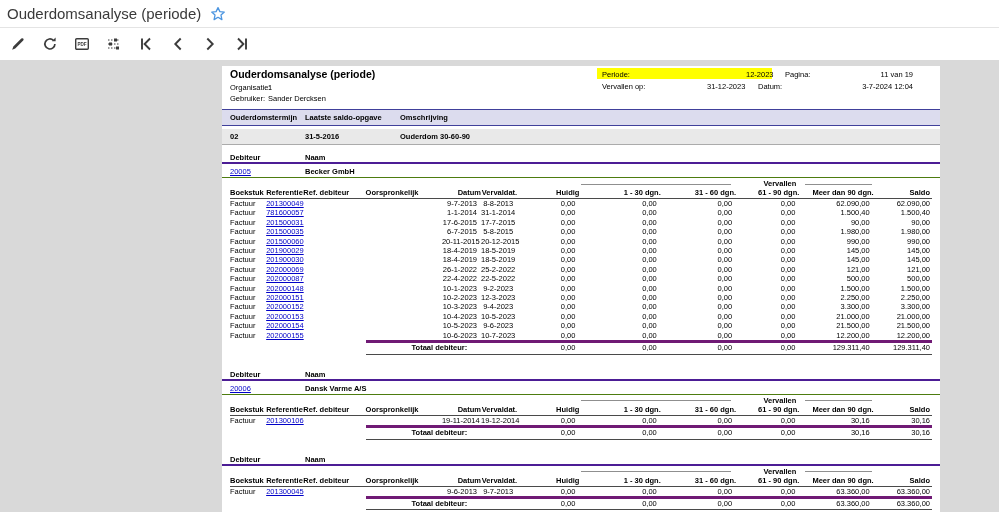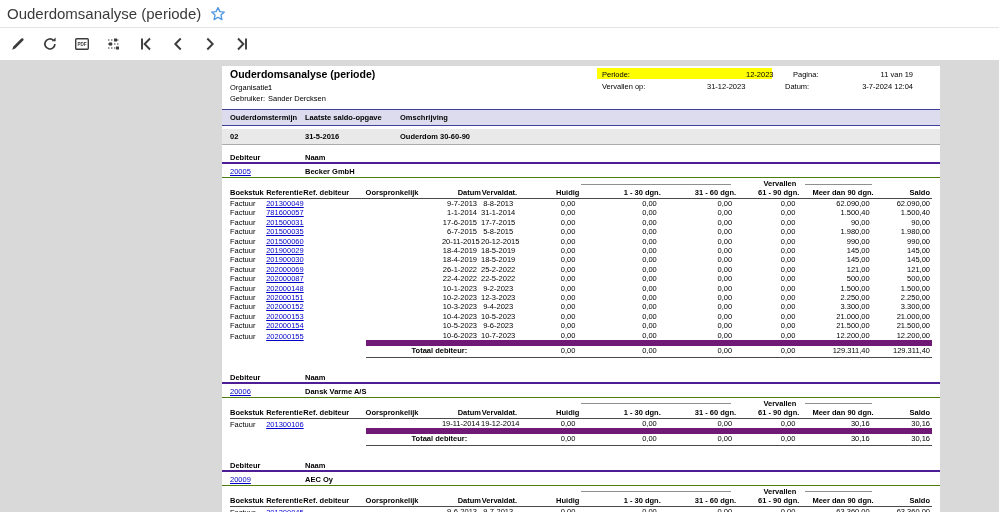--- a/index.html
+++ b/index.html
@@ -26,21 +26,21 @@
              font-size:7.5px; color:#000; line-height:9px; }
   
   .rhead { position:relative; height:38px; }
   .rhead span { position:absolute; white-space:nowrap; }
   .rtitle { left:8px; top:2px; font-size:10.5px; font-weight:bold; line-height:12px; }
   .lab1 { left:8px;  top:17px; } .val1 { left:46px; top:17px; }
   .lab2 { left:8px;  top:28px; } .val2 { left:46px; top:28px; }
   .hl-box { position:absolute; left:375px; top:2px; width:175px; height:11px; background:#ffff00; }
   .mlab1 { left:380px; top:4px; } .mval1 { left:485px; top:4px;margin-left:39px; }
   .mlab2 { left:380px; top:16px; } .mval2 { left:485px; top:16px; }
-  .rlab1 { left:563px; top:4px;margin-left:8px; } .rlab2 { left:563px; top:16px;text-align:right; }
+  .rlab1 { left:563px; top:4px; } .rlab2 { left:536px; top:16px;text-align:right; }
   .rval1, .rval2 { left:585px; width:106px; text-align:right; }
   .rval1 { top:4px; } .rval2 { top:16px; }
   
   .band { position:relative; }
   .band span { position:absolute; top:3px; white-space:nowrap; }
   .band .p1 { left:8px; } .band .p2 { left:83px; } .band .p3 { left:178px; }
   .band-term-h { height:17px; margin-top:5px; background:#dcdcee;
                  border-top:1px solid #40409b; border-bottom:1px solid #40409b; font-weight:bold; }
   .band-term-v { height:16px; margin-top:3px; background:#e9e9e9; border-bottom:1px solid #ababab; font-weight:bold; }
   .band-deb-h  { height:14px; border-bottom:2px solid #4c1d95; font-weight:bold; }
@@ -59,21 +59,21 @@
   .tx .gline { border-top:1px solid #8f8f8f; height:1px; margin:0 5px 0 2px; }
   .tx .gline.r { margin:0 2px 0 6px; }
   .tx .glabel { font-weight:bold; text-align:right; padding-right:3px; }
   .tx tr.cols th { font-weight:bold; border-bottom:1px solid #4a4a4a; line-height:10px; }
   .tx tr.cols th:nth-child(-n+4) { text-align:left; }
   .tx tr.cols th:nth-child(n+5) { text-align:right; padding-right:0; }
   .tx tr.cols th:nth-child(12) { padding-right:2px; }
   .tx tbody td:nth-child(-n+3) { text-align:left; }
   .tx tbody td:nth-child(n+4) { text-align:right; padding-right:4px; }
   .tx tbody td:nth-child(12) { padding-right:2px; }
-  .tx tfoot td { border-top:6px solid #701a75; border-bottom:1px solid #4a4a4a;
+  .tx tfoot td { border-top:3px solid #701a75; border-bottom:1px solid #4a4a4a;
                  text-align:right; padding-right:4px; line-height:10.5px; }
   .tx tfoot td:last-child { padding-right:2px; }
   .tx tfoot td.nb { border:none; }
   .tx tfoot td.tlabel { text-align:left; font-weight:bold; padding-left:46px; }
   a.rlink { color:#0000c8; text-decoration:underline; }
   svg { display:block; }
 </style>
 </head>
 <body>
 
@@ -546,24 +546,20 @@
               </tr>
       </tfoot>
     </table>
   </div>
 
   <div class="section">
     <div class="band band-deb-h">
       <span class="p1">Debiteur</span>
       <span class="p2">Naam</span>
     </div>
-    <div class="band band-deb-v">
-      <span class="p1"><a href="#" class="rlink">20009</a></span>
-      <span class="p2">AEC Oy</span>
-    </div>
     <table class="tx">
       <colgroup>
         <col class="c1">
               <col class="c2">
               <col class="c3">
               <col class="c4">
               <col class="c5">
               <col class="c6">
         <col class="c7">
               <col class="c8">

